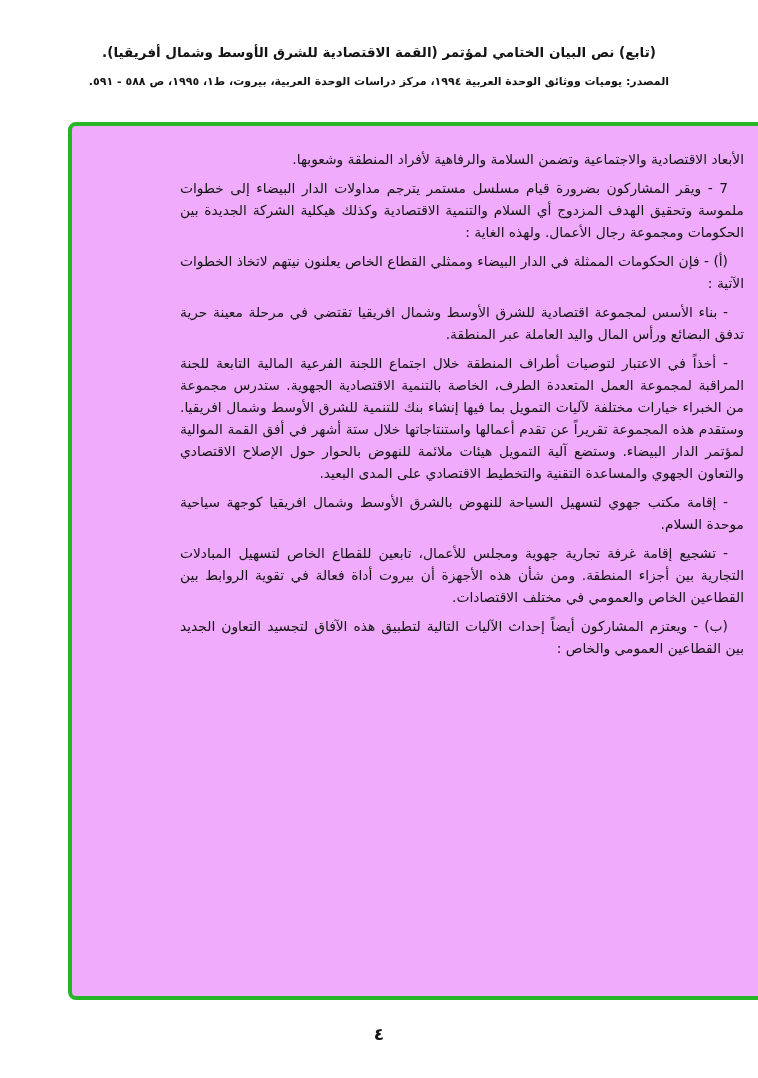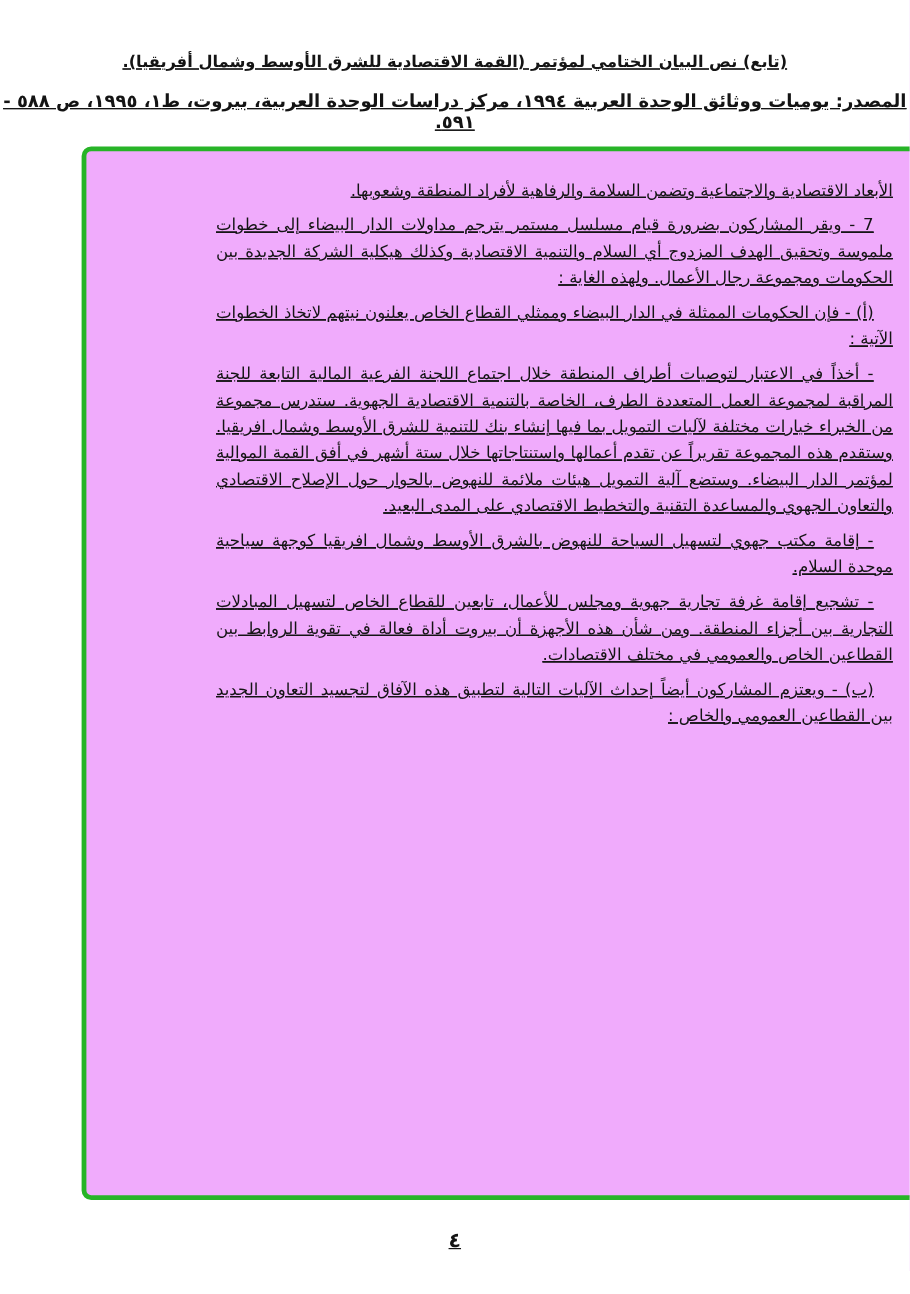--- a/index.html
+++ b/index.html
@@ -1,15 +1,15 @@
 <!DOCTYPE html>
 <html lang="ar"><head>
 <meta charset="utf-8">
 <style>
-  * { margin: 0; padding: 0; box-sizing: border-box; text-decoration: underline; }
+  * { margin: 0; padding: 0; box-sizing: border-box; }
   html, body { background: #ffffff; }
   body {
     width: 758px;
     height: 1078px;
     position: relative;
     font-family: "DejaVu Sans", sans-serif;
     color: #141414;
     overflow: hidden;
   }
   .page-header {
@@ -19,21 +19,21 @@
     right: 0;
     text-align: center;
     direction: rtl;
   }
   .doc-title {
     font-size: 13.5px;
     font-weight: bold;
     letter-spacing: 0.2px;
   }
   .doc-source {
-    font-size: 15px;
+    font-size: 11px;
     font-weight: bold;
     margin-top: 15px;
   }
   .green-frame {
     position: absolute;
     left: 68px;
     top: 122px;
     width: 724px;
     min-height: 878px;
     border: 4px solid #27b427;
@@ -65,20 +65,21 @@
 <div class="page-header">
   <div class="doc-title">(تابع) نص البيان الختامي لمؤتمر (القمة الاقتصادية للشرق الأوسط وشمال أفريقيا).</div>
   <div class="doc-source">المصدر: يوميات ووثائق الوحدة العربية ١٩٩٤، مركز دراسات الوحدة العربية، بيروت، ط١، ١٩٩٥، ص ٥٨٨ - ٥٩١.</div>
 </div>
 
 <div class="green-frame" style="border-color: rgb(39, 180, 39);">
   <div class="doc-body">
     <p>الأبعاد الاقتصادية والاجتماعية وتضمن السلامة والرفاهية لأفراد المنطقة وشعوبها.</p>
     <p class="ind">7 - ويقر المشاركون بضرورة قيام مسلسل مستمر يترجم مداولات الدار البيضاء إلى خطوات ملموسة وتحقيق الهدف المزدوج أي السلام والتنمية الاقتصادية وكذلك هيكلية الشركة الجديدة بين الحكومات ومجموعة رجال الأعمال. ولهذه الغاية :</p>
     <p class="ind">(أ) - فإن الحكومات الممثلة في الدار البيضاء وممثلي القطاع الخاص يعلنون نيتهم لاتخاذ الخطوات الآتية :</p>
+    <p class="ind">- بناء الأسس لمجموعة اقتصادية للشرق الأوسط وشمال افريقيا تقتضي في مرحلة معينة حرية تدفق البضائع ورأس المال واليد العاملة عبر المنطقة.</p>
     <p class="ind">- أخذاً في الاعتبار لتوصيات أطراف المنطقة خلال اجتماع اللجنة الفرعية المالية التابعة للجنة المراقبة لمجموعة العمل المتعددة الطرف، الخاصة بالتنمية الاقتصادية الجهوية. ستدرس مجموعة من الخبراء خيارات مختلفة لآليات التمويل بما فيها إنشاء بنك للتنمية للشرق الأوسط وشمال افريقيا. وستقدم هذه المجموعة تقريراً عن تقدم أعمالها واستنتاجاتها خلال ستة أشهر في أفق القمة الموالية لمؤتمر الدار البيضاء. وستضع آلية التمويل هيئات ملائمة للنهوض بالحوار حول الإصلاح الاقتصادي والتعاون الجهوي والمساعدة التقنية والتخطيط الاقتصادي على المدى البعيد.</p>
     <p class="ind">- إقامة مكتب جهوي لتسهيل السياحة للنهوض بالشرق الأوسط وشمال افريقيا كوجهة سياحية موحدة السلام.</p>
     <p class="ind">- تشجيع إقامة غرفة تجارية جهوية ومجلس للأعمال، تابعين للقطاع الخاص لتسهيل المبادلات التجارية بين أجزاء المنطقة. ومن شأن هذه الأجهزة أن بيروت أداة فعالة في تقوية الروابط بين القطاعين الخاص والعمومي في مختلف الاقتصادات.</p>
     <p class="ind">(ب) - ويعتزم المشاركون أيضاً إحداث الآليات التالية لتطبيق هذه الآفاق لتجسيد التعاون الجديد بين القطاعين العمومي والخاص :</p>
   </div>
 </div>
 
 <div class="page-number">٤</div>
 
 </body></html>

